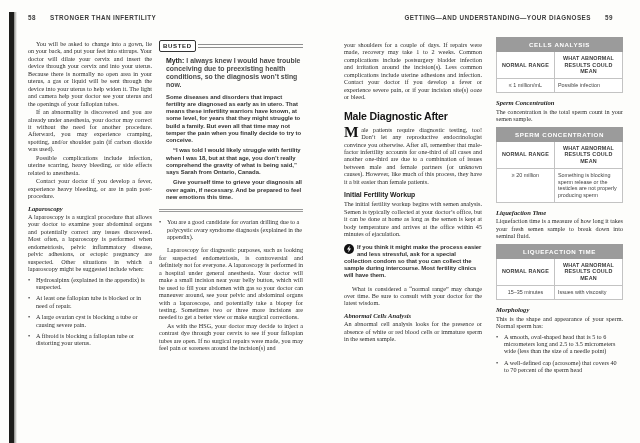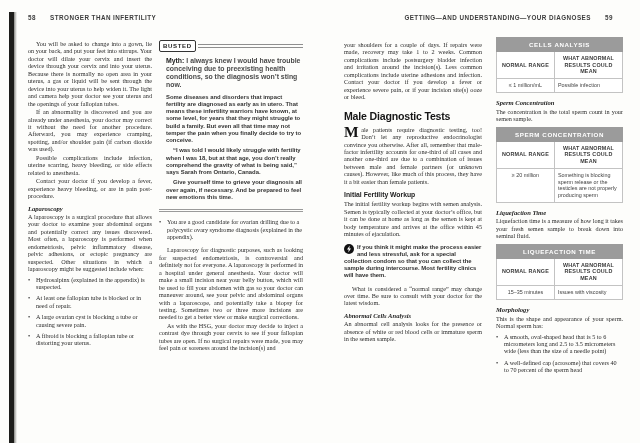--- a/index.html
+++ b/index.html
@@ -114,21 +114,21 @@
     <div class="bullet" style="margin-bottom:6px;">
         <span class="bm">•</span>
         <span class="bt">You are a good candidate for ovarian drilling due to a polycystic ovary syndrome diagnosis (explained in the appendix).</span>
       </div>
     <p class="body ind">Laparoscopy for diagnostic purposes, such as looking for suspected endometriosis, is controversial and definitely not for everyone. A laparoscopy is performed in a hospital under general anesthesia. Your doctor will make a small incision near your belly button, which will be used to fill your abdomen with gas so your doctor can maneuver around, see your pelvic and abdominal organs with a laparoscope, and potentially take a biopsy for testing. Sometimes two or three more incisions are needed to get a better view or make surgical corrections.</p>
     <p class="body ind">As with the HSG, your doctor may decide to inject a contrast dye through your cervix to see if your fallopian tubes are open. If no surgical repairs were made, you may feel pain or soreness around the incision(s) and</p>
   </div>
 
   <div class="col col3">
     <p class="body">your shoulders for a couple of days. If repairs were made, recovery may take 1 to 2 weeks. Common complications include postsurgery bladder infection and irritation around the incision(s). Less common complications include uterine adhesions and infection. Contact your doctor if you develop a fever or experience severe pain, or if your incision site(s) ooze or bleed.</p>
-    <div class="sec-head">Male Diagnostic Tests</div>
+    <div class="sec-head">Male Diagnostic After</div>
     <p class="body"><span class="dropcap">M</span><span>ale patients require diagnostic testing, too! Don’t let any reproductive endocrinologist convince you otherwise. After all, remember that male-factor infertility accounts for one-third of all cases and another one-third are due to a combination of issues between male and female partners (or unknown causes). However, like much of this process, they have it a bit easier than female patients.</span></p>
     <div class="sans-sub">Initial Fertility Workup</div>
     <p class="body">The initial fertility workup begins with semen analysis. Semen is typically collected at your doctor’s office, but it can be done at home as long as the semen is kept at body temperature and arrives at the office within 45 minutes of ejaculation.</p>
     <div class="tip">
       <span class="tip-icon">
         <svg width="10" height="10" viewBox="0 0 20 20">
             <circle cx="10" cy="10" r="10" fill="#111"></circle>
             <path d="M11.5 3 L6 11 L9.5 11 L8.5 17 L14 9 L10.5 9 Z" fill="#fff"></path>
           </svg>
       </span>

